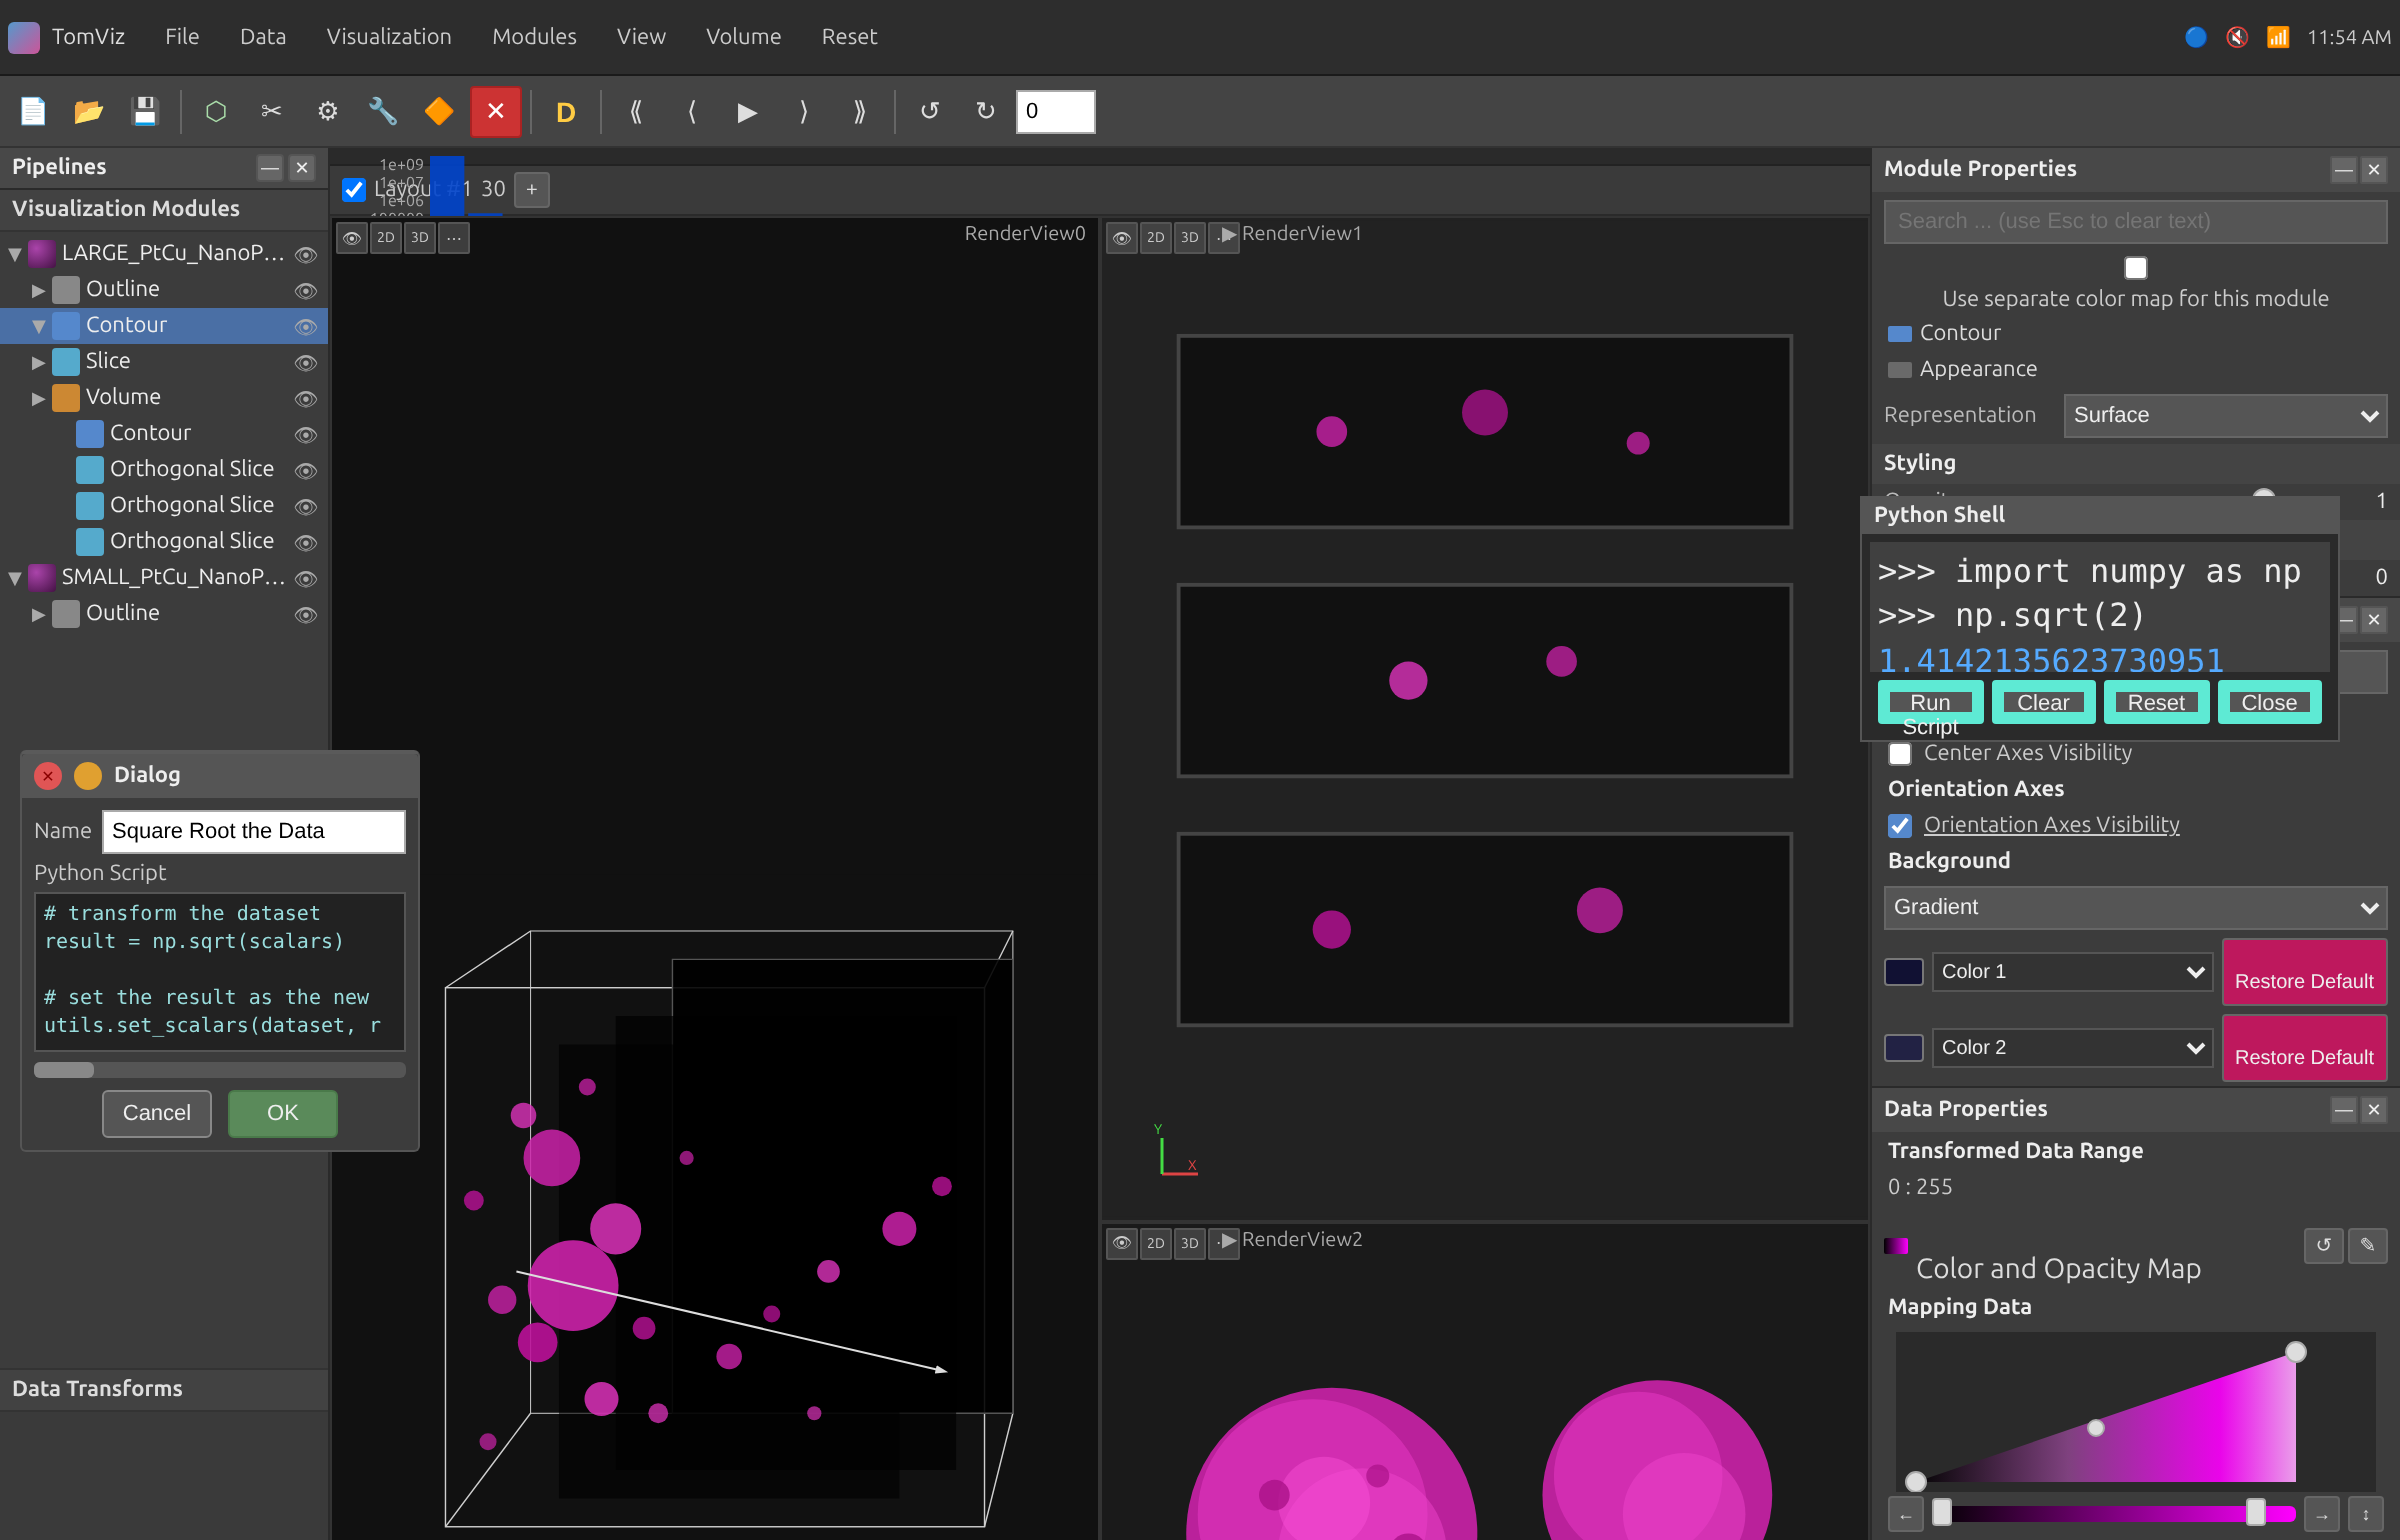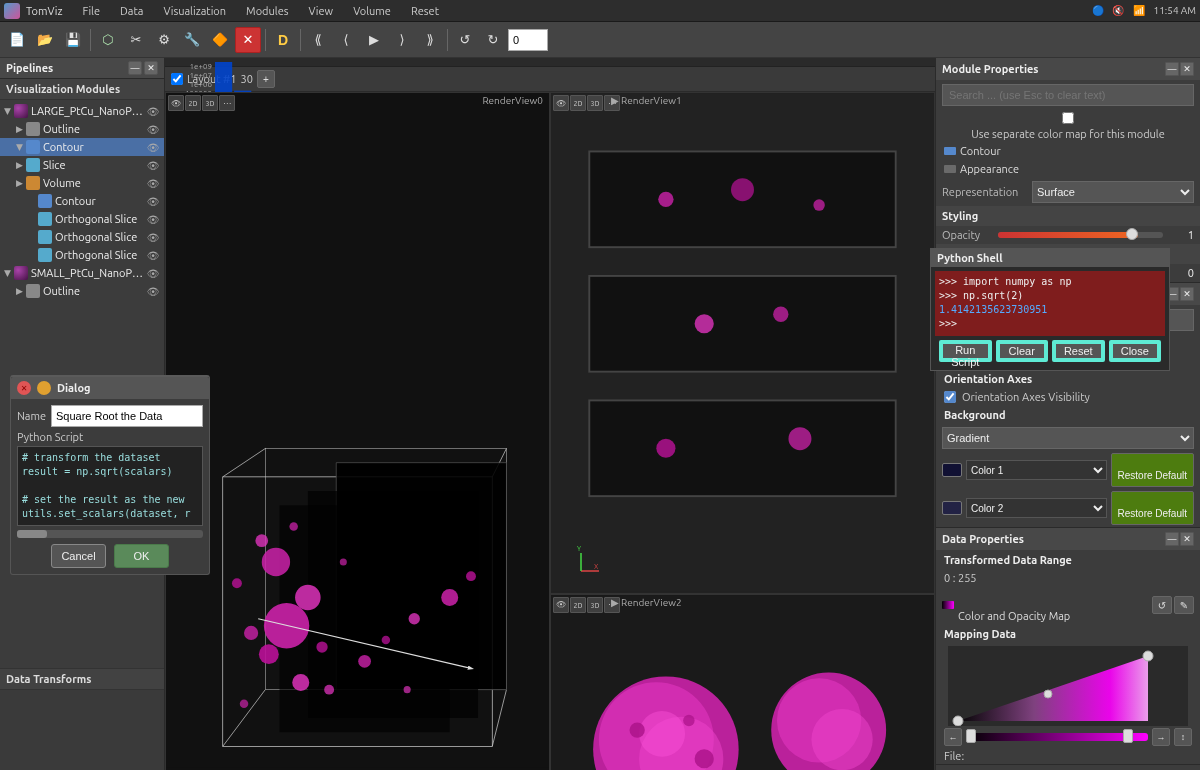--- a/index.html
+++ b/index.html
@@ -1,19 +1,19 @@
 <!DOCTYPE html>
 <html><head>
   <meta charset="utf-8">
   <style>
     * { margin: 0; padding: 0; box-sizing: border-box; }
     body { width: 1200px; height: 770px; overflow: hidden; font-family: 'Ubuntu', 'DejaVu Sans', sans-serif; font-size: 11px; background: #3c3c3c; color: #eee; }
 
     
-    #menubar { display: flex; align-items: center; background: #2d2d2d; height: 22px; padding: 0 4px; border-bottom: 1px solid #1a1a1a; }
+    #menubar { display: flex; align-items: center; background: #2d2d2d; height: 38px; padding: 0 4px; border-bottom: 1px solid #1a1a1a; }
     #menubar .menu-item { color: #ccc; font-size: 11px; margin-right: 12px; cursor: pointer; padding: 2px 4px; }
     #menubar .spacer { flex: 1; }
     #menubar .sys-icons { display: flex; align-items: center; gap: 8px; color: #ccc; font-size: 10px; }
 
     
     #toolbar { display: flex; align-items: center; background: #444; height: 36px; padding: 0 4px; border-bottom: 1px solid #333; gap: 2px; }
     .tb-btn { width: 26px; height: 26px; display: flex; align-items: center; justify-content: center; background: transparent; border: 1px solid transparent; border-radius: 2px; cursor: pointer; color: #ddd; font-size: 13px; }
     .tb-sep { width: 1px; height: 22px; background: #666; margin: 0 2px; }
     .tb-input { height: 22px; background: #fff; border: 1px solid #aaa; color: #000; padding: 0 4px; font-size: 11px; width: 40px; }
 
@@ -101,25 +101,25 @@
     .specular-label { color: #bbb; font-size: 11px; width: 60px; }
     .specular-track { flex: 1; height: 6px; background: #555; border-radius: 3px; position: relative; }
     .specular-thumb { position: absolute; left: 0; top: -4px; width: 12px; height: 12px; background: #ddd; border-radius: 50%; border: 1px solid #aaa; cursor: pointer; }
     .specular-value { width: 25px; font-size: 11px; color: #eee; text-align: right; }
 
     
     #python-shell { position: absolute; top: 248px; left: 930px; width: 240px; background: #2a2a2a; border: 1px solid #555; z-index: 100; }
     #python-shell-header { display: flex; align-items: center; justify-content: space-between; padding: 3px 6px; background: #555; cursor: move; }
     #python-shell-header span { font-size: 11px; color: #eee; font-weight: bold; }
     #python-shell-body { padding: 4px; }
-    #python-shell-output { height: 65px; background: #7f1d1d; font-family: monospace; font-size: 10px; padding: 4px; overflow-y: auto; color: #eee; }
+    #python-shell-output { height: 65px; background: #404040; font-family: monospace; font-size: 16px; padding: 4px; overflow-y: auto; color: #eee; }
     .py-output-line { line-height: 1.4; }
     .py-result { color: #55aaff; }
     #python-shell-buttons { display: flex; justify-content: space-between; padding: 4px; gap: 4px; }
-    .py-btn { flex: 1; height: 22px; background: #555; border: 4px solid #5eead4; color: #eee; font-size: 11px; cursor: pointer; border-radius: 2px; }
+    .py-btn { flex: 1; height: 22px; background: #555; border: 6px solid #5eead4; color: #eee; font-size: 11px; cursor: pointer; border-radius: 2px; }
 
     
     #dialog { position: absolute; top: 375px; left: 10px; width: 200px; background: #3c3c3c; border: 1px solid #555; border-top: 2px solid #5a5a5a; z-index: 200; border-radius: 3px; }
     #dialog-titlebar { display: flex; align-items: center; gap: 6px; padding: 4px 6px; background: #555; border-radius: 2px 2px 0 0; cursor: move; }
     .dialog-close-btn { width: 14px; height: 14px; background: #e05555; border-radius: 50%; display: flex; align-items: center; justify-content: center; cursor: pointer; font-size: 8px; color: #800; }
     .dialog-min-btn { width: 14px; height: 14px; background: #e0a030; border-radius: 50%; cursor: pointer; }
     #dialog-title { font-size: 11px; color: #eee; font-weight: bold; }
     #dialog-body { padding: 6px; }
     .dialog-field-row { display: flex; align-items: center; gap: 4px; margin-bottom: 4px; }
     .dialog-field-label { font-size: 11px; color: #ccc; width: 40px; }
@@ -131,40 +131,40 @@
     .dialog-buttons { display: flex; justify-content: center; gap: 8px; margin-top: 6px; }
     .dlg-btn { width: 55px; height: 24px; border: 1px solid #888; border-radius: 3px; cursor: pointer; font-size: 11px; }
     .dlg-btn-cancel { background: #555; color: #eee; }
     .dlg-btn-ok { background: #5a8a5a; color: #eee; border-color: #4a7a4a; }
     #vp-search { width: calc(100% - 12px); margin: 4px 6px; height: 22px; background: #555; border: 1px solid #666; color: #eee; padding: 0 6px; font-size: 11px; }
     .vp-item { display: flex; align-items: center; gap: 6px; padding: 3px 8px; font-size: 11px; color: #ddd; cursor: pointer; }
     .vp-item-icon { width: 12px; height: 8px; border-radius: 1px; }
     .rv-icon { background: #5588cc; }
     .check-row { display: flex; align-items: center; gap: 6px; padding: 2px 8px; font-size: 11px; color: #ccc; }
     .check-row input { width: 12px; height: 12px; }
-    .check-row-checked { display: flex; align-items: flex-start; gap: 6px; padding: 2px 8px; font-size: 11px; color: #ccc; }
+    .check-row-checked { display: flex; align-items: flex-start; gap: 6px; padding: 2px 8px; font-size: 11px; color: #ccc; text-decoration: underline; }
     .check-row-checked input { width: 12px; height: 12px; accent-color: #5588cc; }
     .subsection-label { padding: 4px 8px; font-weight: bold; font-size: 11px; color: #eee; }
 
     
     .bg-dropdown-row { display: flex; align-items: center; padding: 2px 6px; font-size: 11px; gap: 4px; }
     .bg-select { flex: 1; height: 22px; background: #555; border: 1px solid #666; color: #eee; font-size: 11px; }
 
     .color-row { display: flex; align-items: center; padding: 2px 6px; gap: 4px; }
     .color-swatch { width: 20px; height: 14px; border: 1px solid #777; border-radius: 2px; cursor: pointer; }
     .color-select { flex: 1; height: 20px; background: #333; border: 1px solid #555; color: #eee; font-size: 10px; }
-    .restore-btn { height: 18px; background: #4d7c0f; border: 1px solid #666; color: #eee; font-size: 10px; padding: 16px 6px; cursor: pointer; border-radius: 2px; white-space: nowrap; }
+    .restore-btn { height: 18px; background: #be185d; border: 1px solid #666; color: #eee; font-size: 10px; padding: 16px 6px; cursor: pointer; border-radius: 2px; white-space: nowrap; }
 
     
     .data-range { padding: 2px 8px; font-size: 11px; color: #ccc; }
 
     
     .cop-row { display: flex; align-items: center; padding: 2px 6px; gap: 4px; }
     .cop-icon { width: 12px; height: 8px; background: linear-gradient(to right, #000, #ff00ff); border-radius: 1px; }
-    .cop-label { flex: 1; font-size: 11px; color: #ddd; margin-top: 22px; }
+    .cop-label { flex: 1; font-size: 14px; color: #ddd; margin-top: 22px; }
     .cop-btns { display: flex; gap: 2px; }
     .cop-btn { width: 20px; height: 18px; background: #555; border: 1px solid #666; cursor: pointer; display: flex; align-items: center; justify-content: center; font-size: 10px; color: #ddd; border-radius: 2px; }
 
     
     .mapping-label { padding: 4px 8px; font-weight: bold; font-size: 11px; color: #eee; }
     #mapping-canvas-container { margin: 2px 8px; position: relative; height: 80px; }
     .mapping-controls { display: flex; align-items: center; margin: 2px 8px; gap: 4px; }
     .mapping-ctrl-btn { width: 18px; height: 18px; background: #555; border: 1px solid #666; cursor: pointer; display: flex; align-items: center; justify-content: center; font-size: 9px; color: #ddd; border-radius: 2px; }
     .mapping-slider-track { flex: 1; height: 8px; background: linear-gradient(to right, #000, #ff00ff); border-radius: 3px; position: relative; }
     .mapping-thumb-left { position: absolute; left: 0; top: -4px; width: 10px; height: 14px; background: #ddd; border: 1px solid #aaa; border-radius: 2px; cursor: pointer; }

